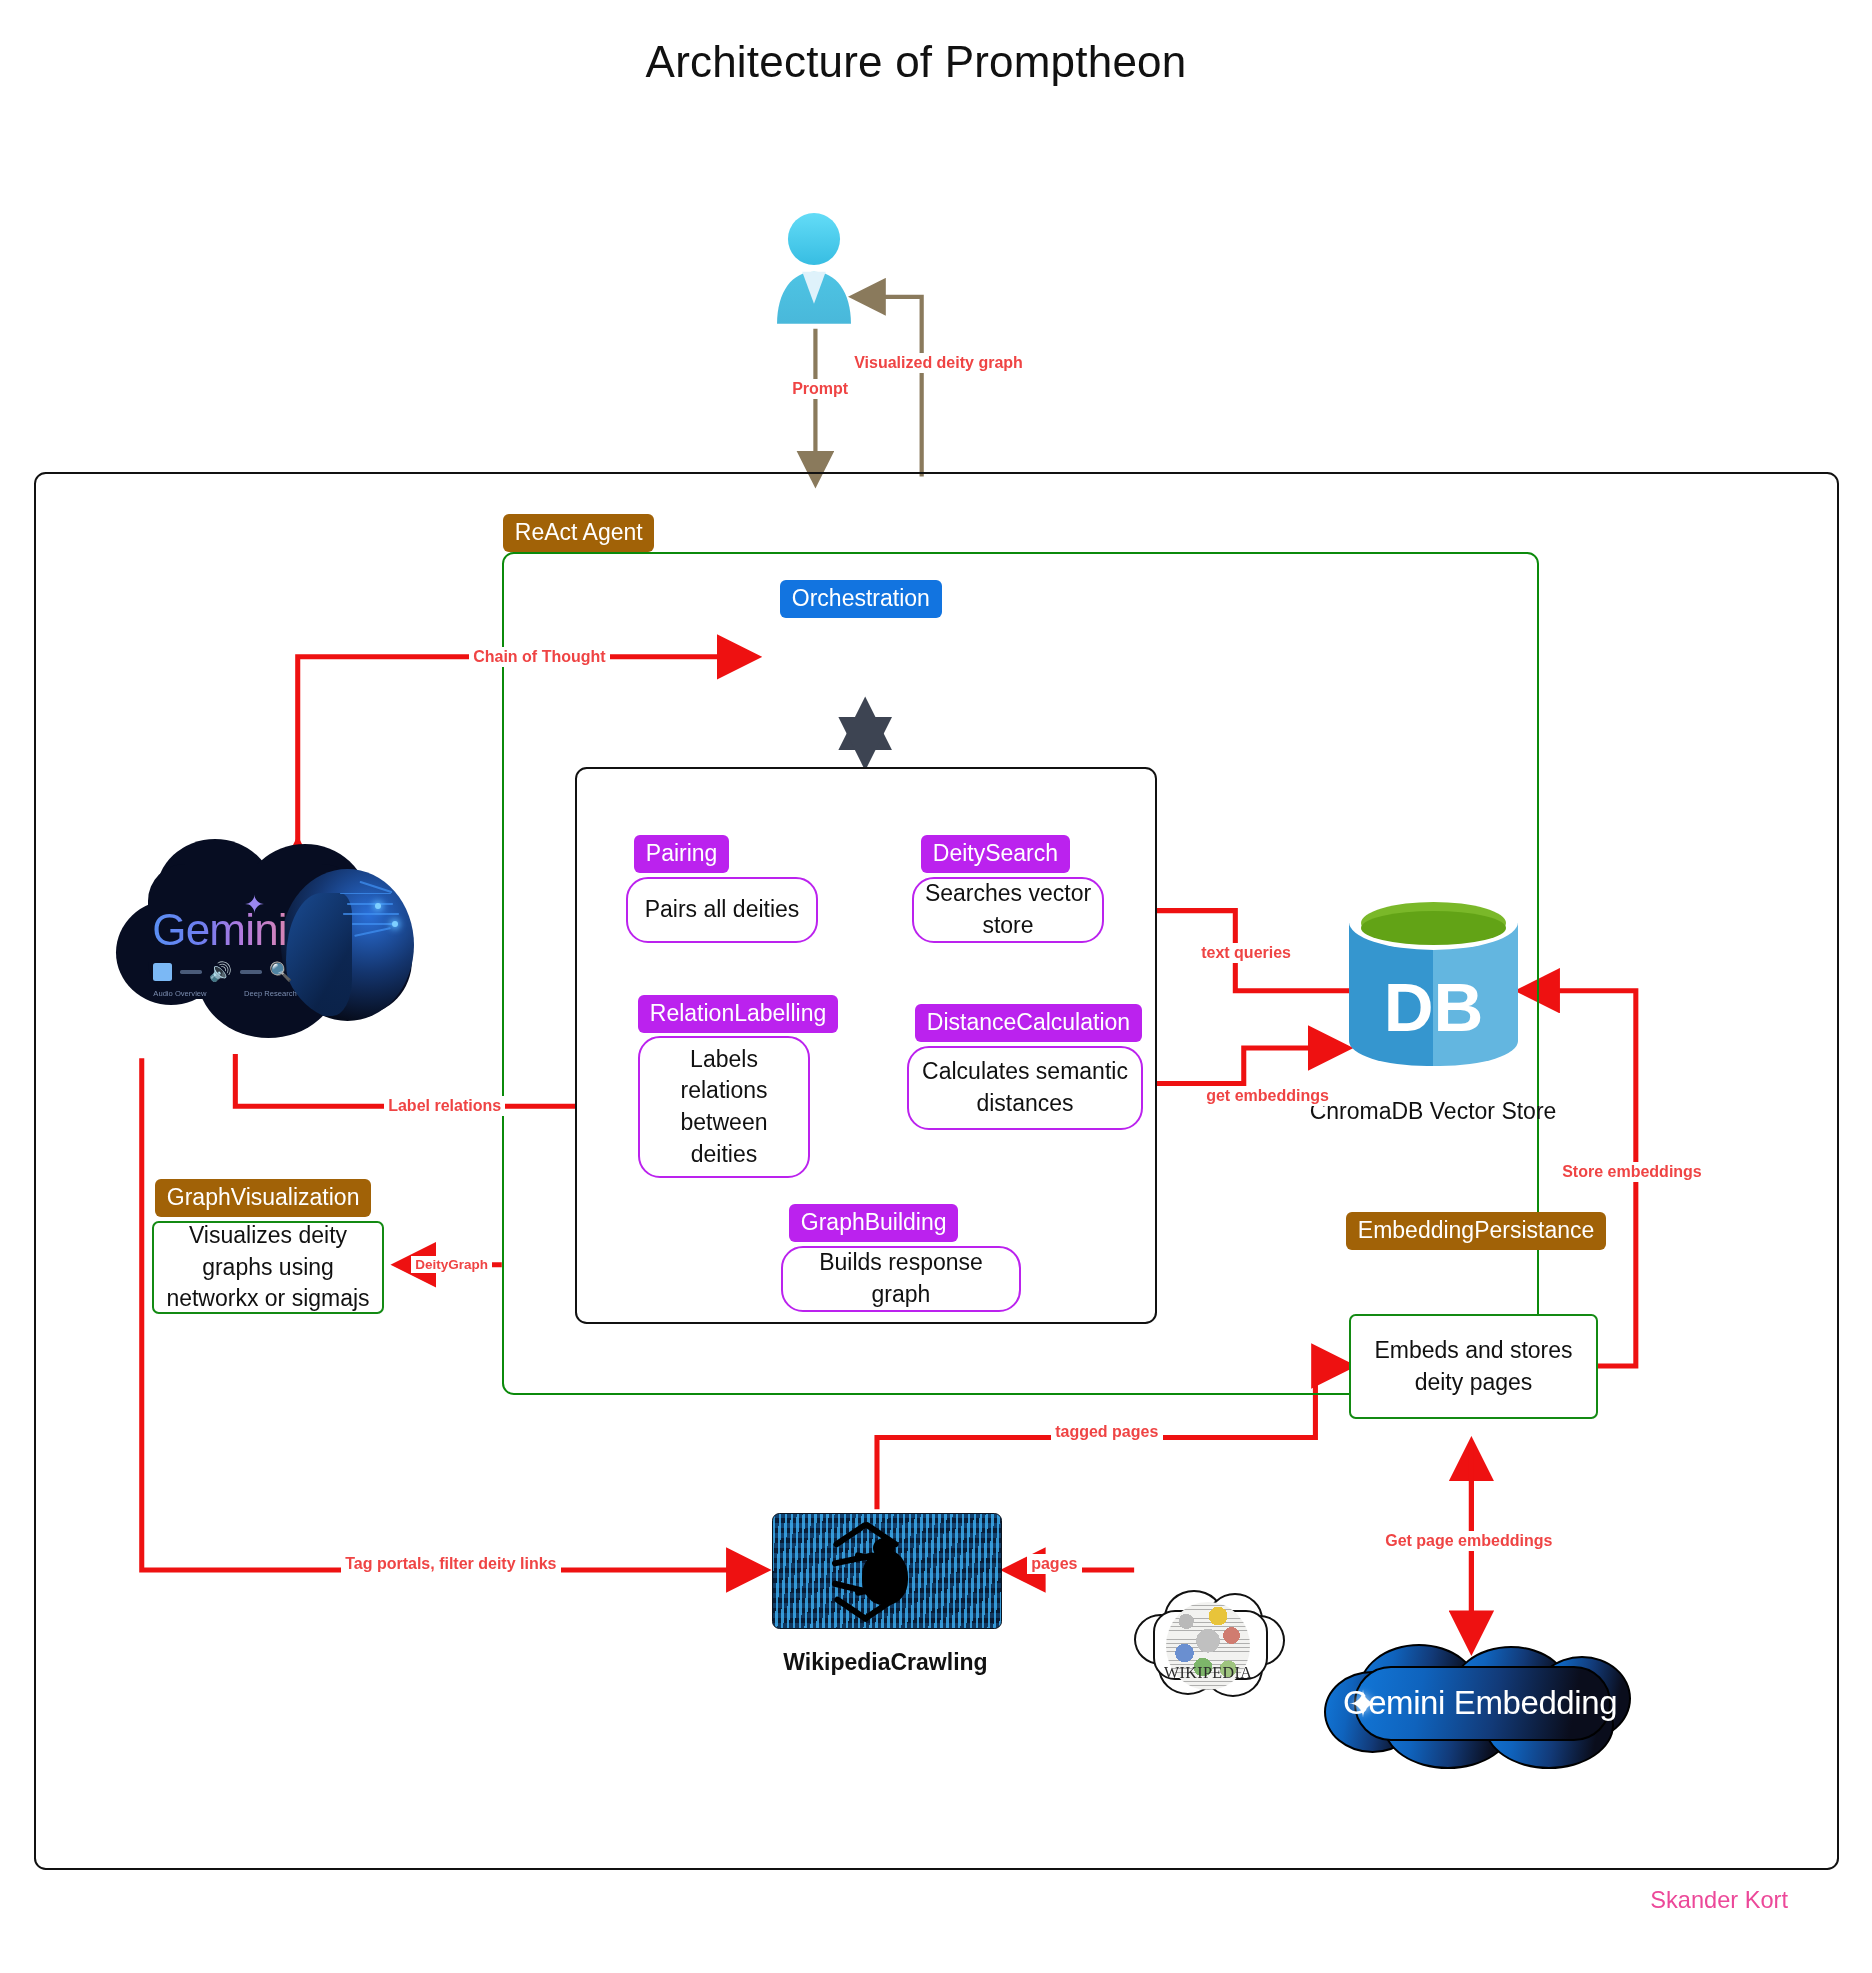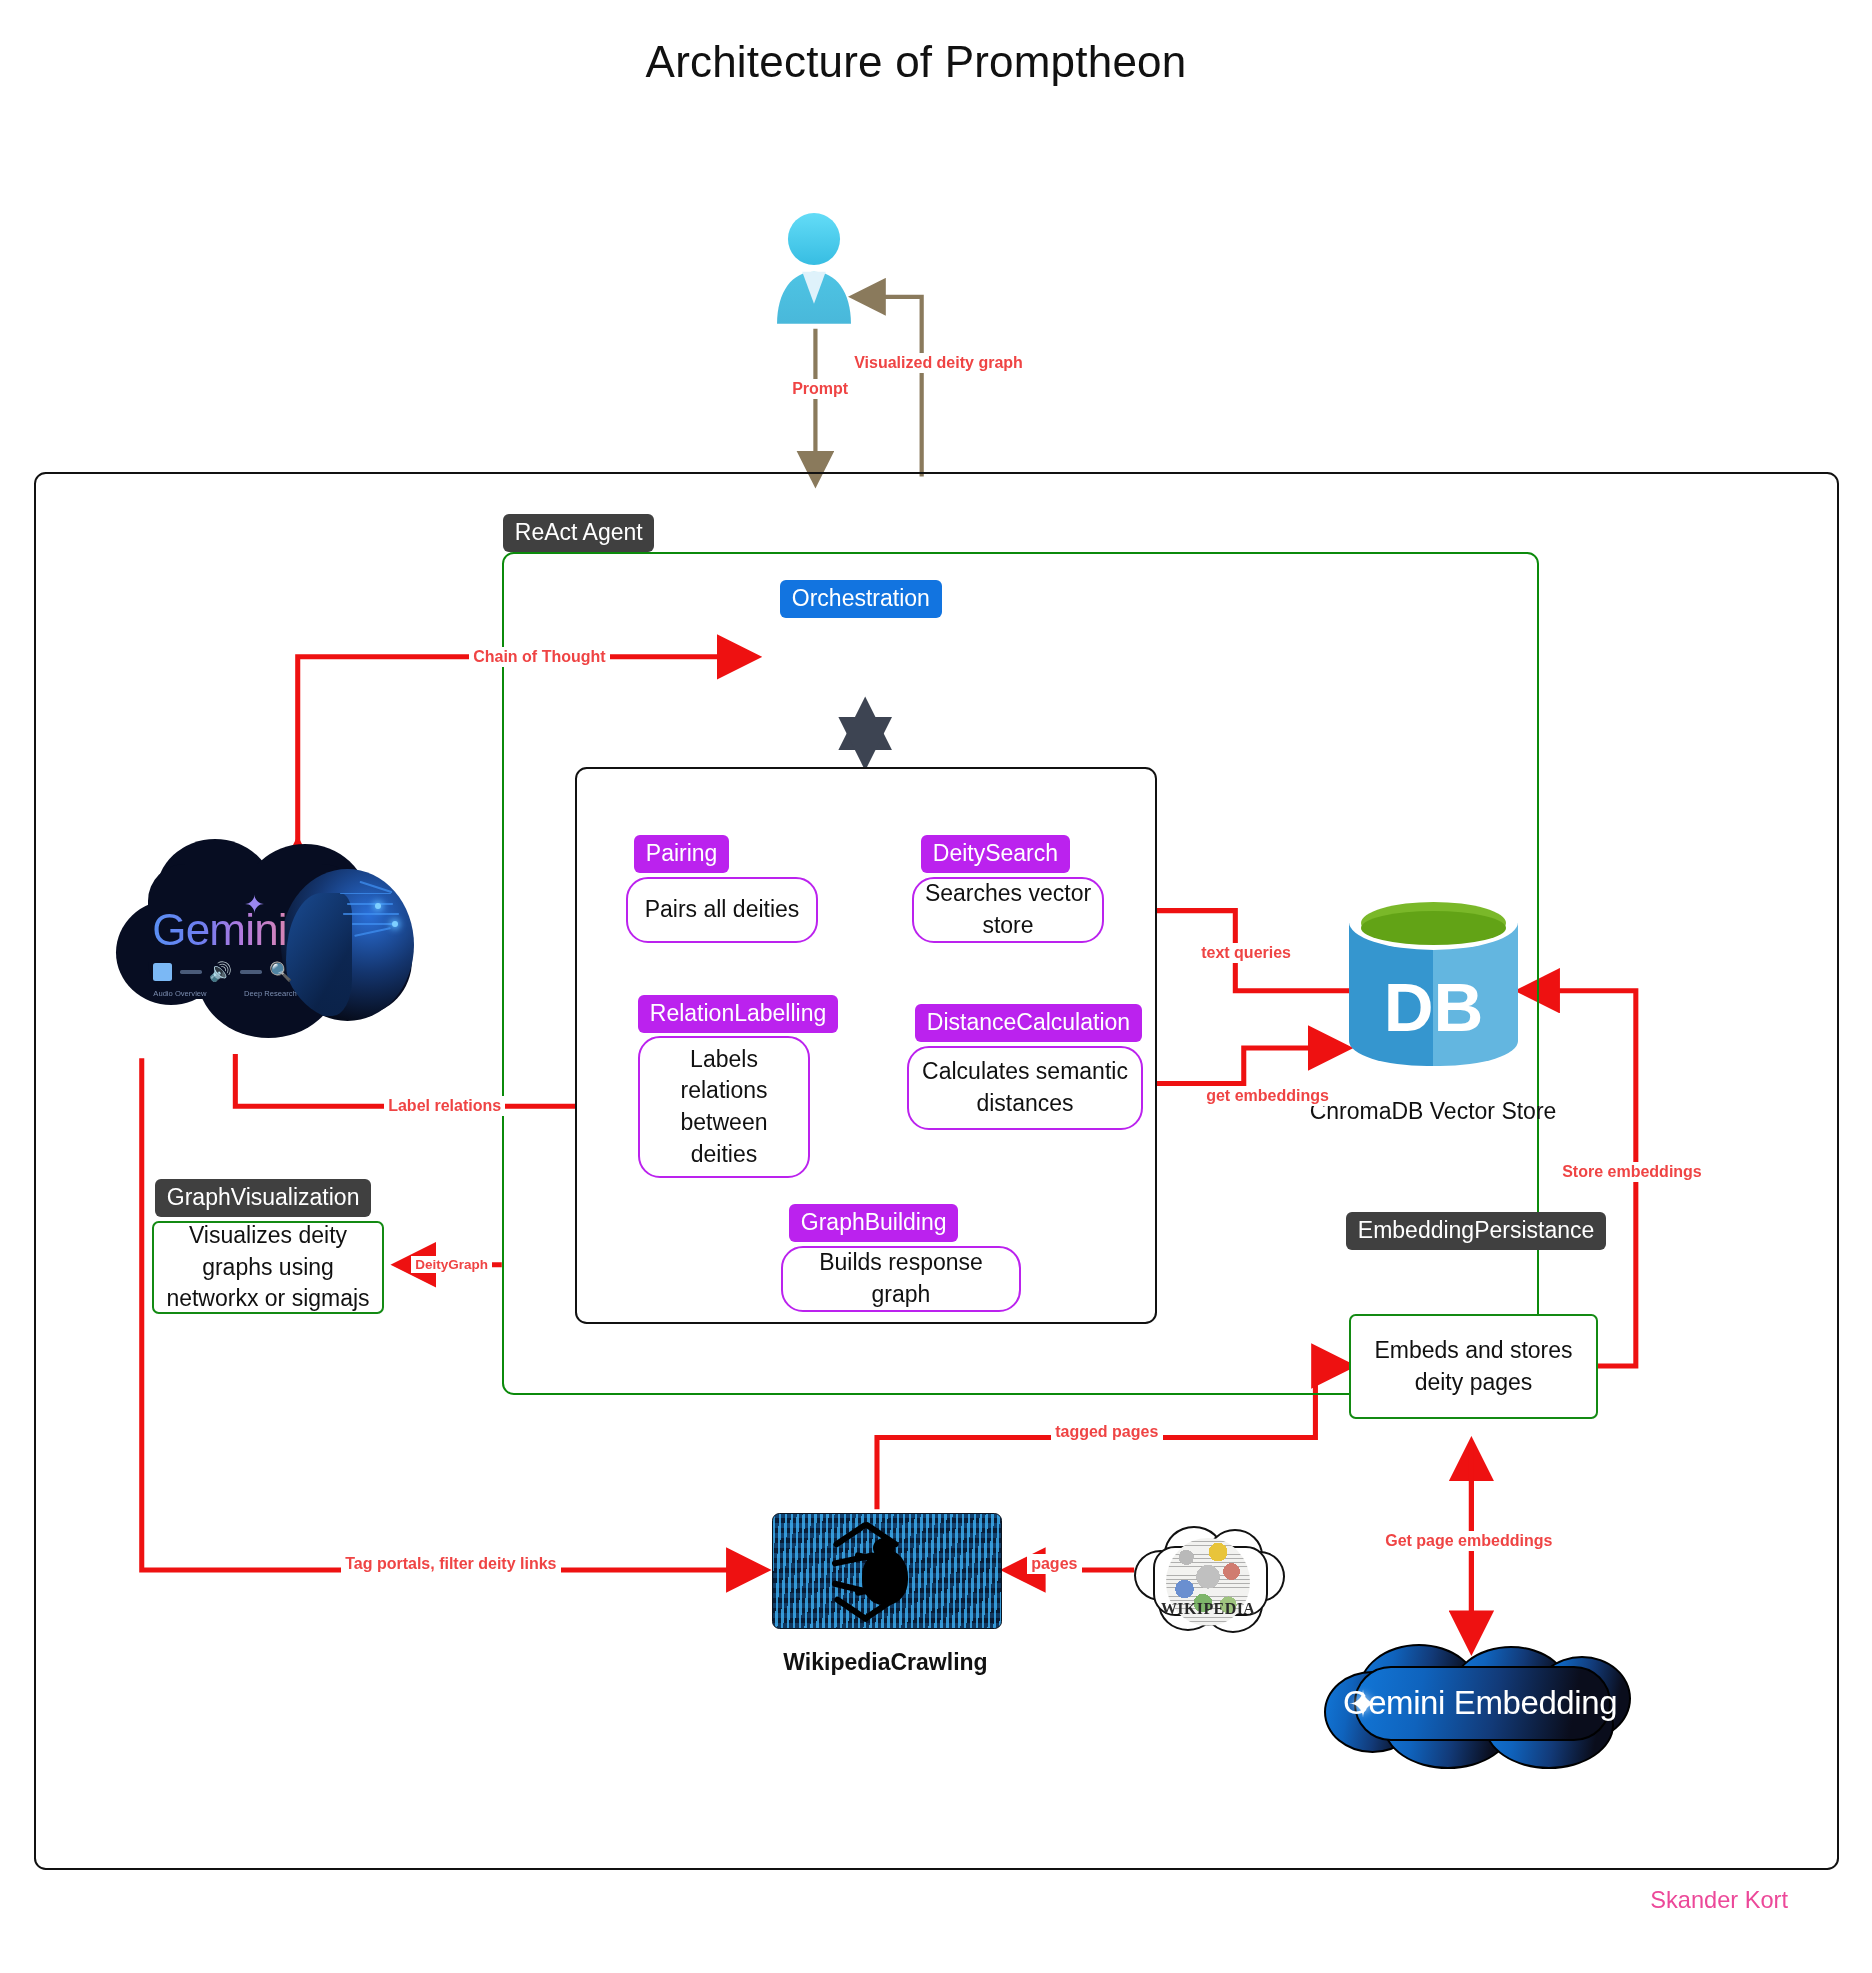--- a/index.html
+++ b/index.html
@@ -32,21 +32,21 @@
   .tools-title{
     position:absolute;left:575px;top:776px;width:582px;text-align:center;
     font-size:23px;font-weight:bold;color:#111;
   }
 
   
   .tag{
     position:absolute;padding:5.9px 11.8px;border-radius:5.9px;color:#fff;
     font-size:23px;line-height:1.12;white-space:nowrap;
   }
-  .tag.green{background:#404040;}
+  .tag.green{background:#a16207;}
   .tag.blue{background:#1274e0;}
   .tag.purple{background:#bb22ee;}
 
   
   .node{
     position:absolute;box-sizing:border-box;background:#fff;
     display:flex;align-items:center;justify-content:center;text-align:center;
     font-size:23px;line-height:1.38;color:#111;padding:5px 8.4px;
   }
   .node.blue{border:2.5px solid #1274e0;border-radius:17px;}
@@ -131,21 +131,21 @@
           repeating-linear-gradient(92deg, rgba(60,170,235,.85) 0 2.5px, rgba(10,30,55,.2) 2.5px 5.9px),
           repeating-linear-gradient(0deg, rgba(25,90,150,.5) 0 5px, rgba(8,24,48,.85) 5px 10px),
           linear-gradient(180deg,#0d3a63,#071c35);}
   .spider-body{position:absolute;left:89px;top:35px;width:46px;height:56px;
                background:#000;border-radius:50% 50% 45% 45%;}
   .spider-head{position:absolute;left:100px;top:23.6px;width:22px;height:20px;
                background:#000;border-radius:50%;}
   .leg{position:absolute;background:#000;height:5.9px;border-radius:3.4px;transform-origin:left center;}
 
   
-  .wiki{position:absolute;left:1134px;top:1526px;width:148px;height:105px;font-weight:bold;}
+  .wiki{position:absolute;left:1134px;top:1590px;width:148px;height:105px;}
   .wk-blob{position:absolute;border-radius:50%;background:#fff;border:2.5px solid #111;}
   .wk-globe{position:absolute;left:32px;top:11.8px;width:84px;height:88px;border-radius:50%;
      background:
        radial-gradient(circle at 24% 22%, #b9b9b9 0 7.6px, transparent 7.6px),
        radial-gradient(circle at 62% 16%, #e8c43a 0 9.3px, transparent 9.3px),
        radial-gradient(circle at 78% 38%, #d07c70 0 8.4px, transparent 8.4px),
        radial-gradient(circle at 22% 58%, #6a8fd0 0 9.3px, transparent 9.3px),
        radial-gradient(circle at 44% 74%, #7db56a 0 9.3px, transparent 9.3px),
        radial-gradient(circle at 74% 76%, #9fc47f 0 8.4px, transparent 8.4px),
        radial-gradient(circle at 50% 44%, #c0c0c0 0 11.8px, transparent 11.8px),

